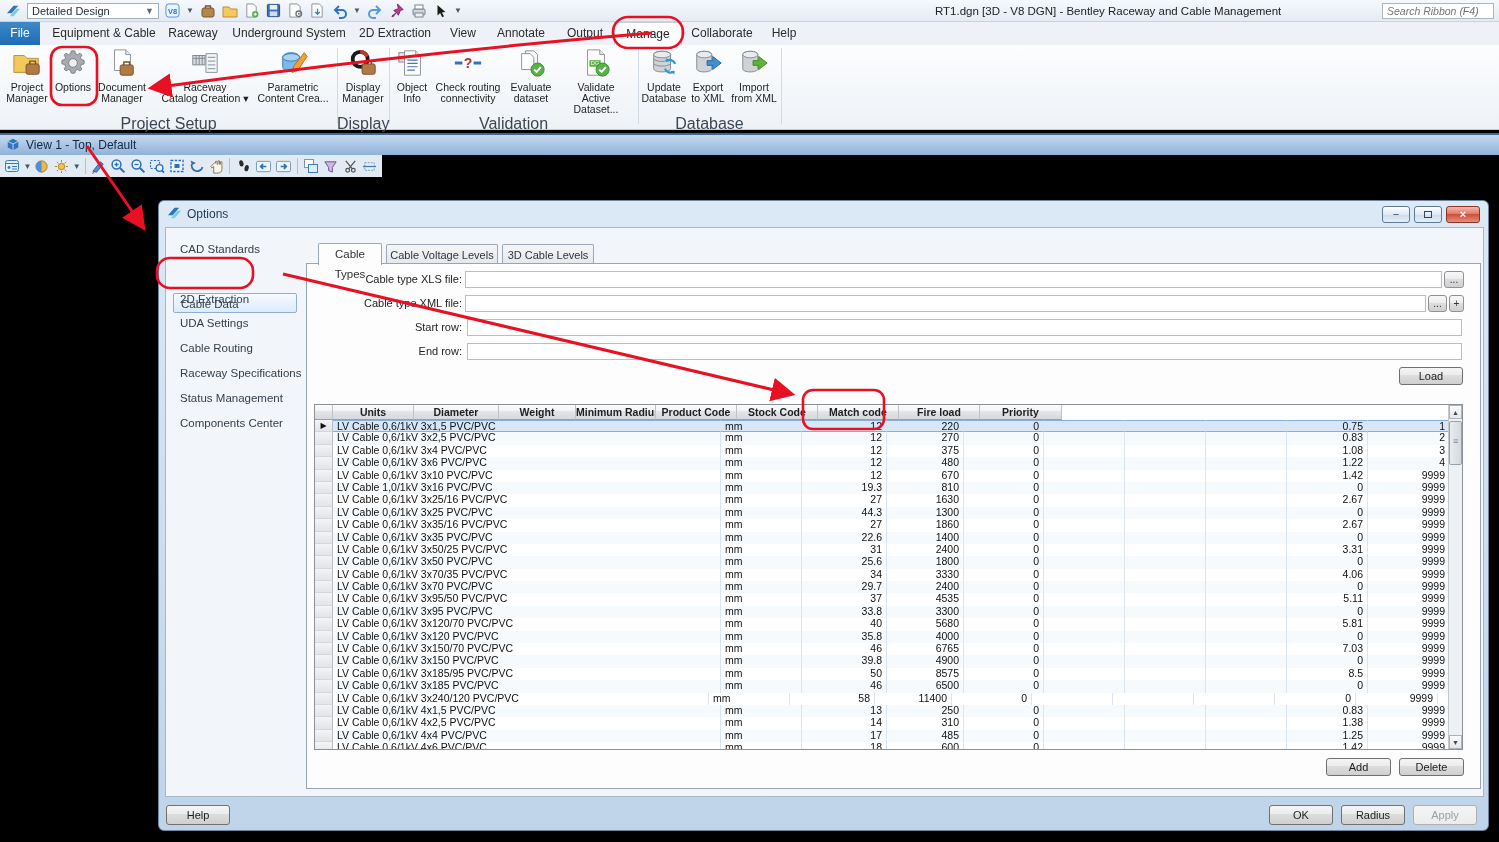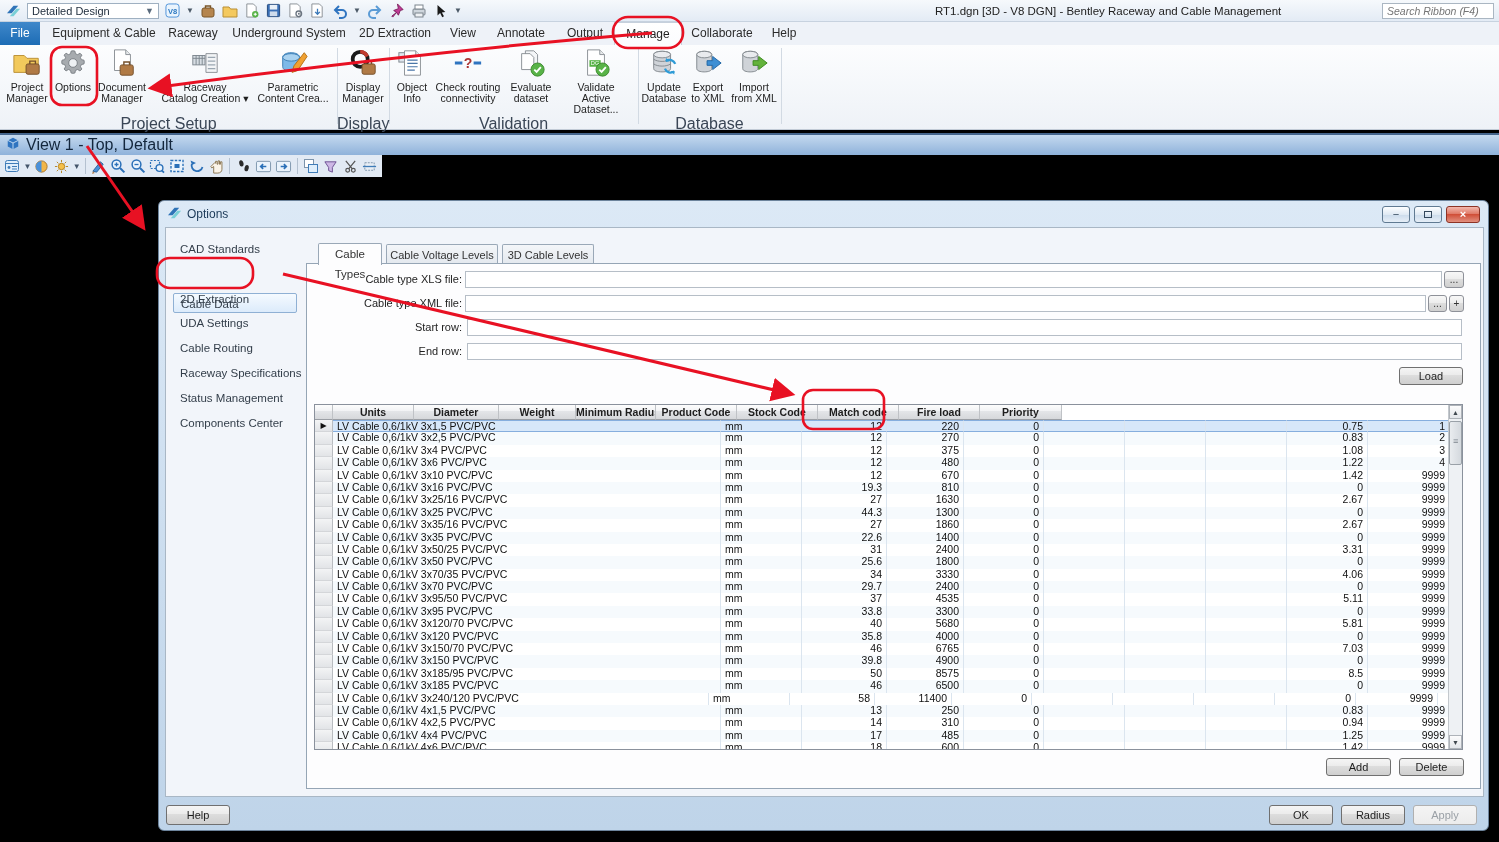--- a/index.html
+++ b/index.html
@@ -22,21 +22,21 @@
   .rtab.active{background:linear-gradient(#ffffff,#fbfcfe);border:1px solid #c6d0dc;border-bottom:none;color:#1f1f1f;z-index:2;}
 
   
   .ribbon{position:absolute;left:0;top:45px;width:1499px;height:85px;background:linear-gradient(#fcfdfe,#eef2f7);border-bottom:1px solid #c2cbd6;}
   .rbtn{position:absolute;top:2px;height:66px;display:flex;flex-direction:column;align-items:center;font-size:10.5px;line-height:11px;color:#1e1e1e;text-align:center;white-space:pre-line;cursor:default;}
   .rbtn svg{margin:1px 0 2px;}
   .rgl{position:absolute;top:70px;text-align:center;font-size:16px;color:#3a4656;}
   .rsep{position:absolute;top:3px;height:76px;width:1px;background:#d2dae3;}
 
   
-  .viewbar{position:absolute;left:0;top:133px;width:1499px;height:22px;background:linear-gradient(#c4d9ef,#8fb2da);border-top:2px solid #44658c;display:flex;align-items:center;gap:6px;padding:0 6px;font-size:16px;color:#13273d;}
+  .viewbar{position:absolute;left:0;top:133px;width:1499px;height:22px;background:linear-gradient(#c4d9ef,#8fb2da);border-top:2px solid #44658c;display:flex;align-items:center;gap:6px;padding:0 6px;font-size:12px;color:#13273d;}
   .viewtools{position:absolute;left:0;top:155px;width:382px;height:22px;background:#e2eaf4;display:flex;align-items:center;gap:3px;padding:0 4px;}
   .vti{width:18px;height:18px;display:flex;align-items:center;justify-content:center;}
   .vsep{width:1px;height:16px;background:#b4c1d0;margin:0 2px;}
   .vcaret{font-size:8px;color:#44556a;width:7px;}
 
   
   .dialog{position:absolute;left:158px;top:200px;width:1331px;height:631px;background:linear-gradient(#dcE9f6,#bfd4e9);border:1px solid #6d849c;border-radius:6px;box-shadow:0 4px 18px rgba(0,0,0,.65);}
   .dlg-title{position:absolute;left:0;top:0;right:0;height:26px;display:flex;align-items:center;gap:5px;padding:0 8px;font-size:12px;color:#1c3least?;color:#1c3a58;}
   .winbtn{width:28px;height:17px;border:1px solid #5f7globe?;border:1px solid #5f7varies;border:1px solid #607a92;border-radius:3px;background:linear-gradient(#fdfeff,#dfe9f3 50%,#cbdbEB 51%,#e6eef7);display:flex;align-items:center;justify-content:center;font-size:11px;color:#33475c;line-height:1;}
   .winbtn.close{width:34px;background:linear-gradient(#f2b8ae,#e07b68 45%,#cf4a33 46%,#e2907f);color:#fff;border-color:#8d3325;font-weight:bold;}
@@ -558,21 +558,21 @@
             <div class="gc num" style="width: 77px;">670</div>
             <div class="gc num" style="width: 80px;">0</div>
             <div class="gc num" style="width: 81px;"></div>
             <div class="gc num" style="width: 81px;"></div>
             <div class="gc num" style="width: 81px;"></div>
             <div class="gc num" style="width: 81px;">1.42</div>
             <div class="gc num" style="width: 82px;">9999</div>
           </div>
           <div class="grid-row alt">
             <div class="gsel"></div>
-            <div class="gc" style="width: 388px;">LV Cable 0,6/1kV 3x16 PVC/PVC</div>
+            <div class="gc" style="width: 388px;">LV Cable 1,0/1kV 3x16 PVC/PVC</div>
             <div class="gc" style="width: 81px;">mm</div>
             <div class="gc num" style="width: 85px;">19.3</div>
             <div class="gc num" style="width: 77px;">810</div>
             <div class="gc num" style="width: 80px;">0</div>
             <div class="gc num" style="width: 81px;"></div>
             <div class="gc num" style="width: 81px;"></div>
             <div class="gc num" style="width: 81px;"></div>
             <div class="gc num" style="width: 81px;">0</div>
             <div class="gc num" style="width: 82px;">9999</div>
           </div>
@@ -813,21 +813,21 @@
           <div class="grid-row">
             <div class="gsel"></div>
             <div class="gc" style="width: 388px;">LV Cable 0,6/1kV 4x2,5 PVC/PVC</div>
             <div class="gc" style="width: 81px;">mm</div>
             <div class="gc num" style="width: 85px;">14</div>
             <div class="gc num" style="width: 77px;">310</div>
             <div class="gc num" style="width: 80px;">0</div>
             <div class="gc num" style="width: 81px;"></div>
             <div class="gc num" style="width: 81px;"></div>
             <div class="gc num" style="width: 81px;"></div>
-            <div class="gc num" style="width: 81px;">0.94</div>
+            <div class="gc num" style="width: 81px;">1.38</div>
             <div class="gc num" style="width: 82px;">9999</div>
           </div>
           <div class="grid-row alt">
             <div class="gsel"></div>
             <div class="gc" style="width: 388px;">LV Cable 0,6/1kV 4x4 PVC/PVC</div>
             <div class="gc" style="width: 81px;">mm</div>
             <div class="gc num" style="width: 85px;">17</div>
             <div class="gc num" style="width: 77px;">485</div>
             <div class="gc num" style="width: 80px;">0</div>
             <div class="gc num" style="width: 81px;"></div>

